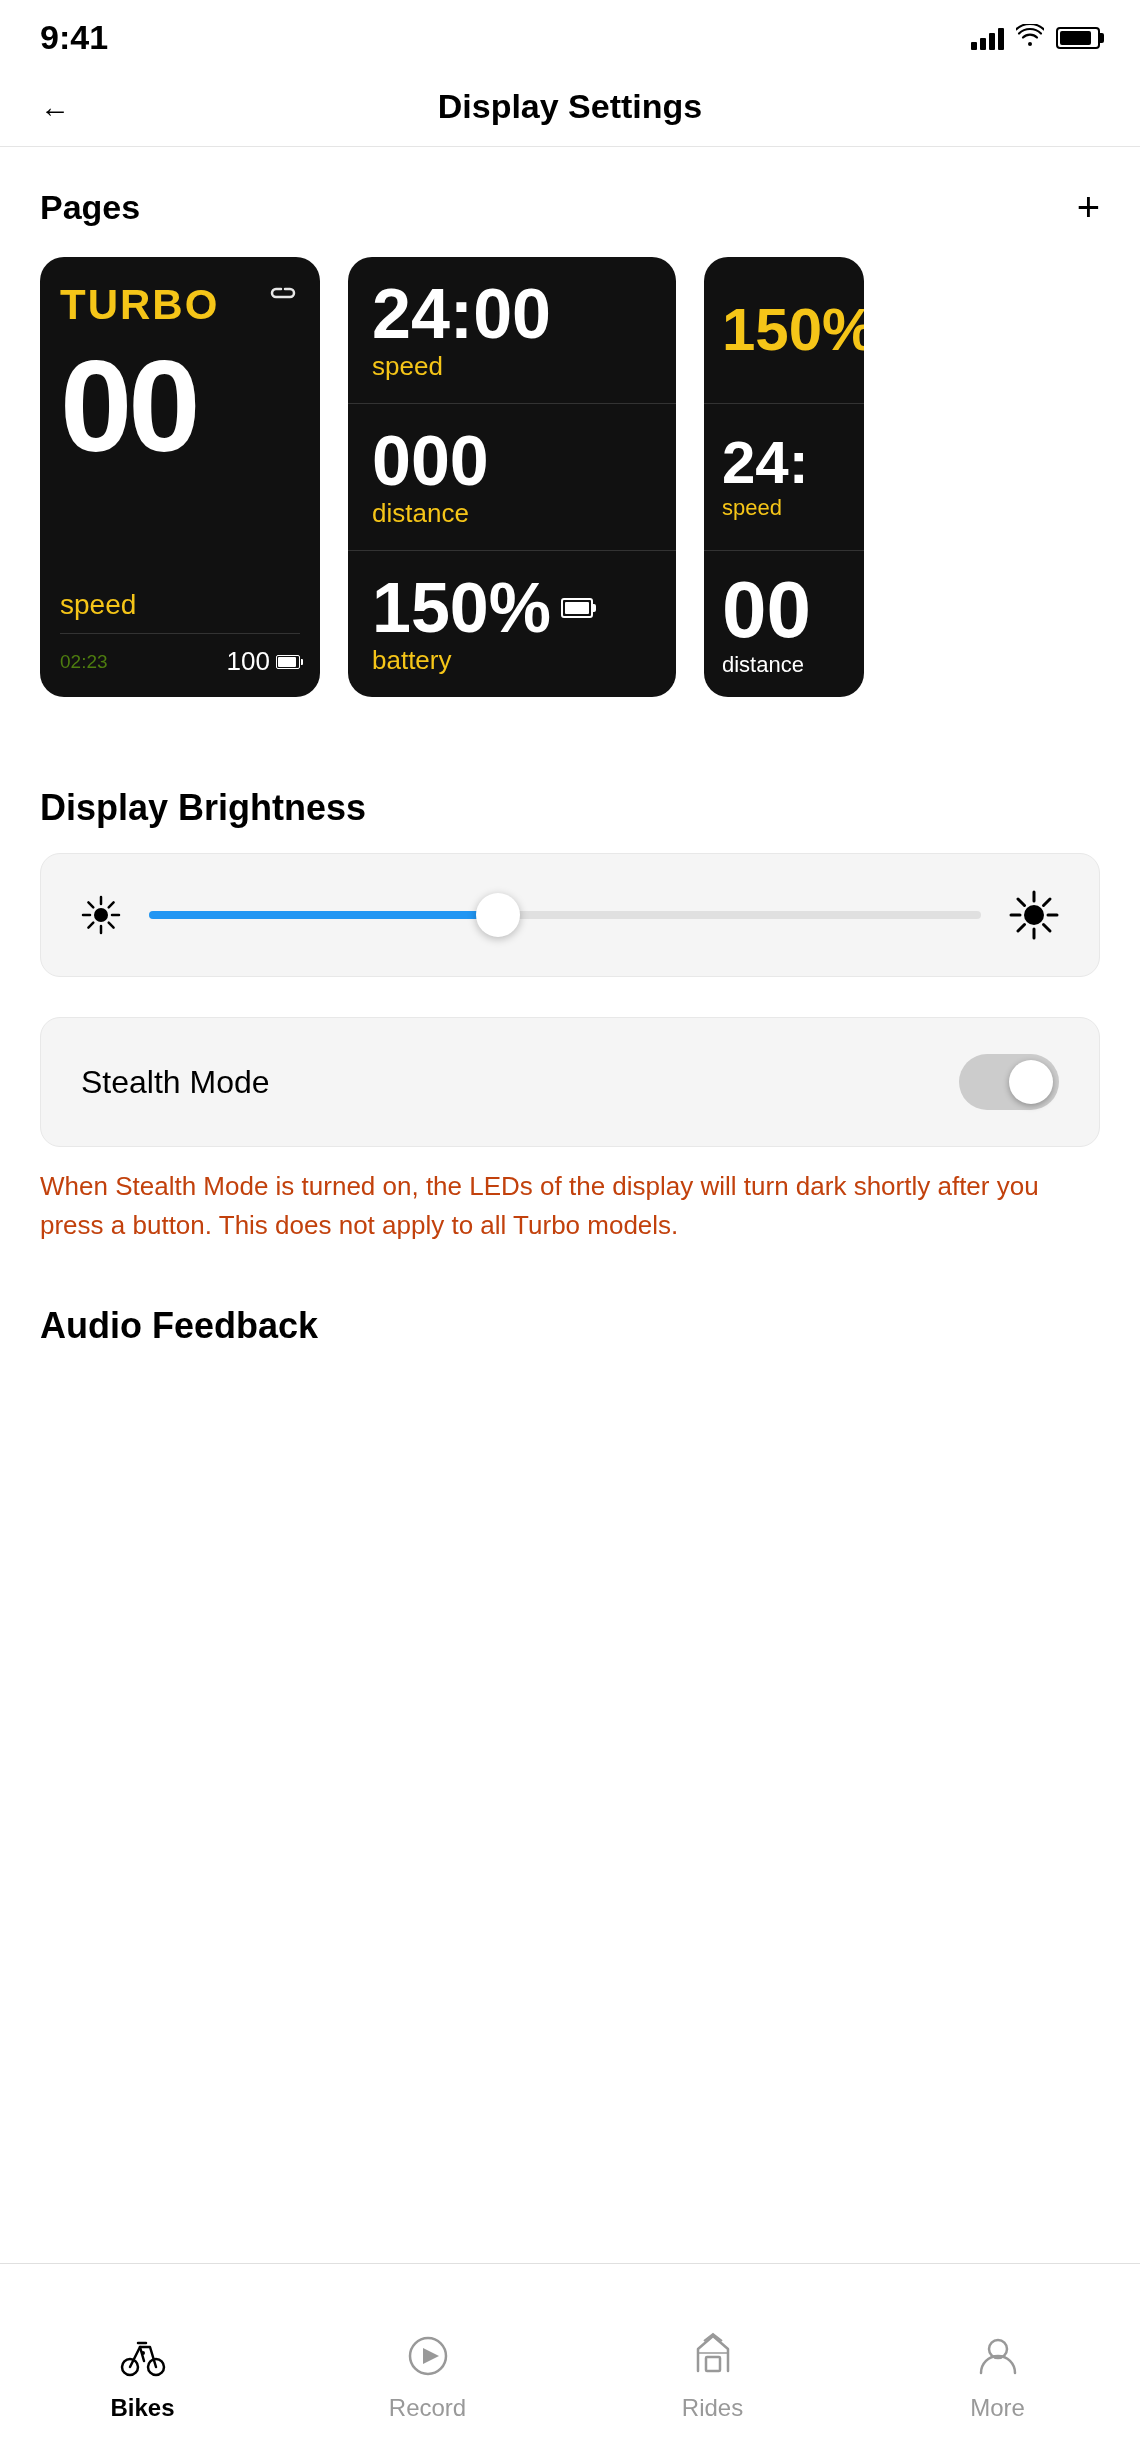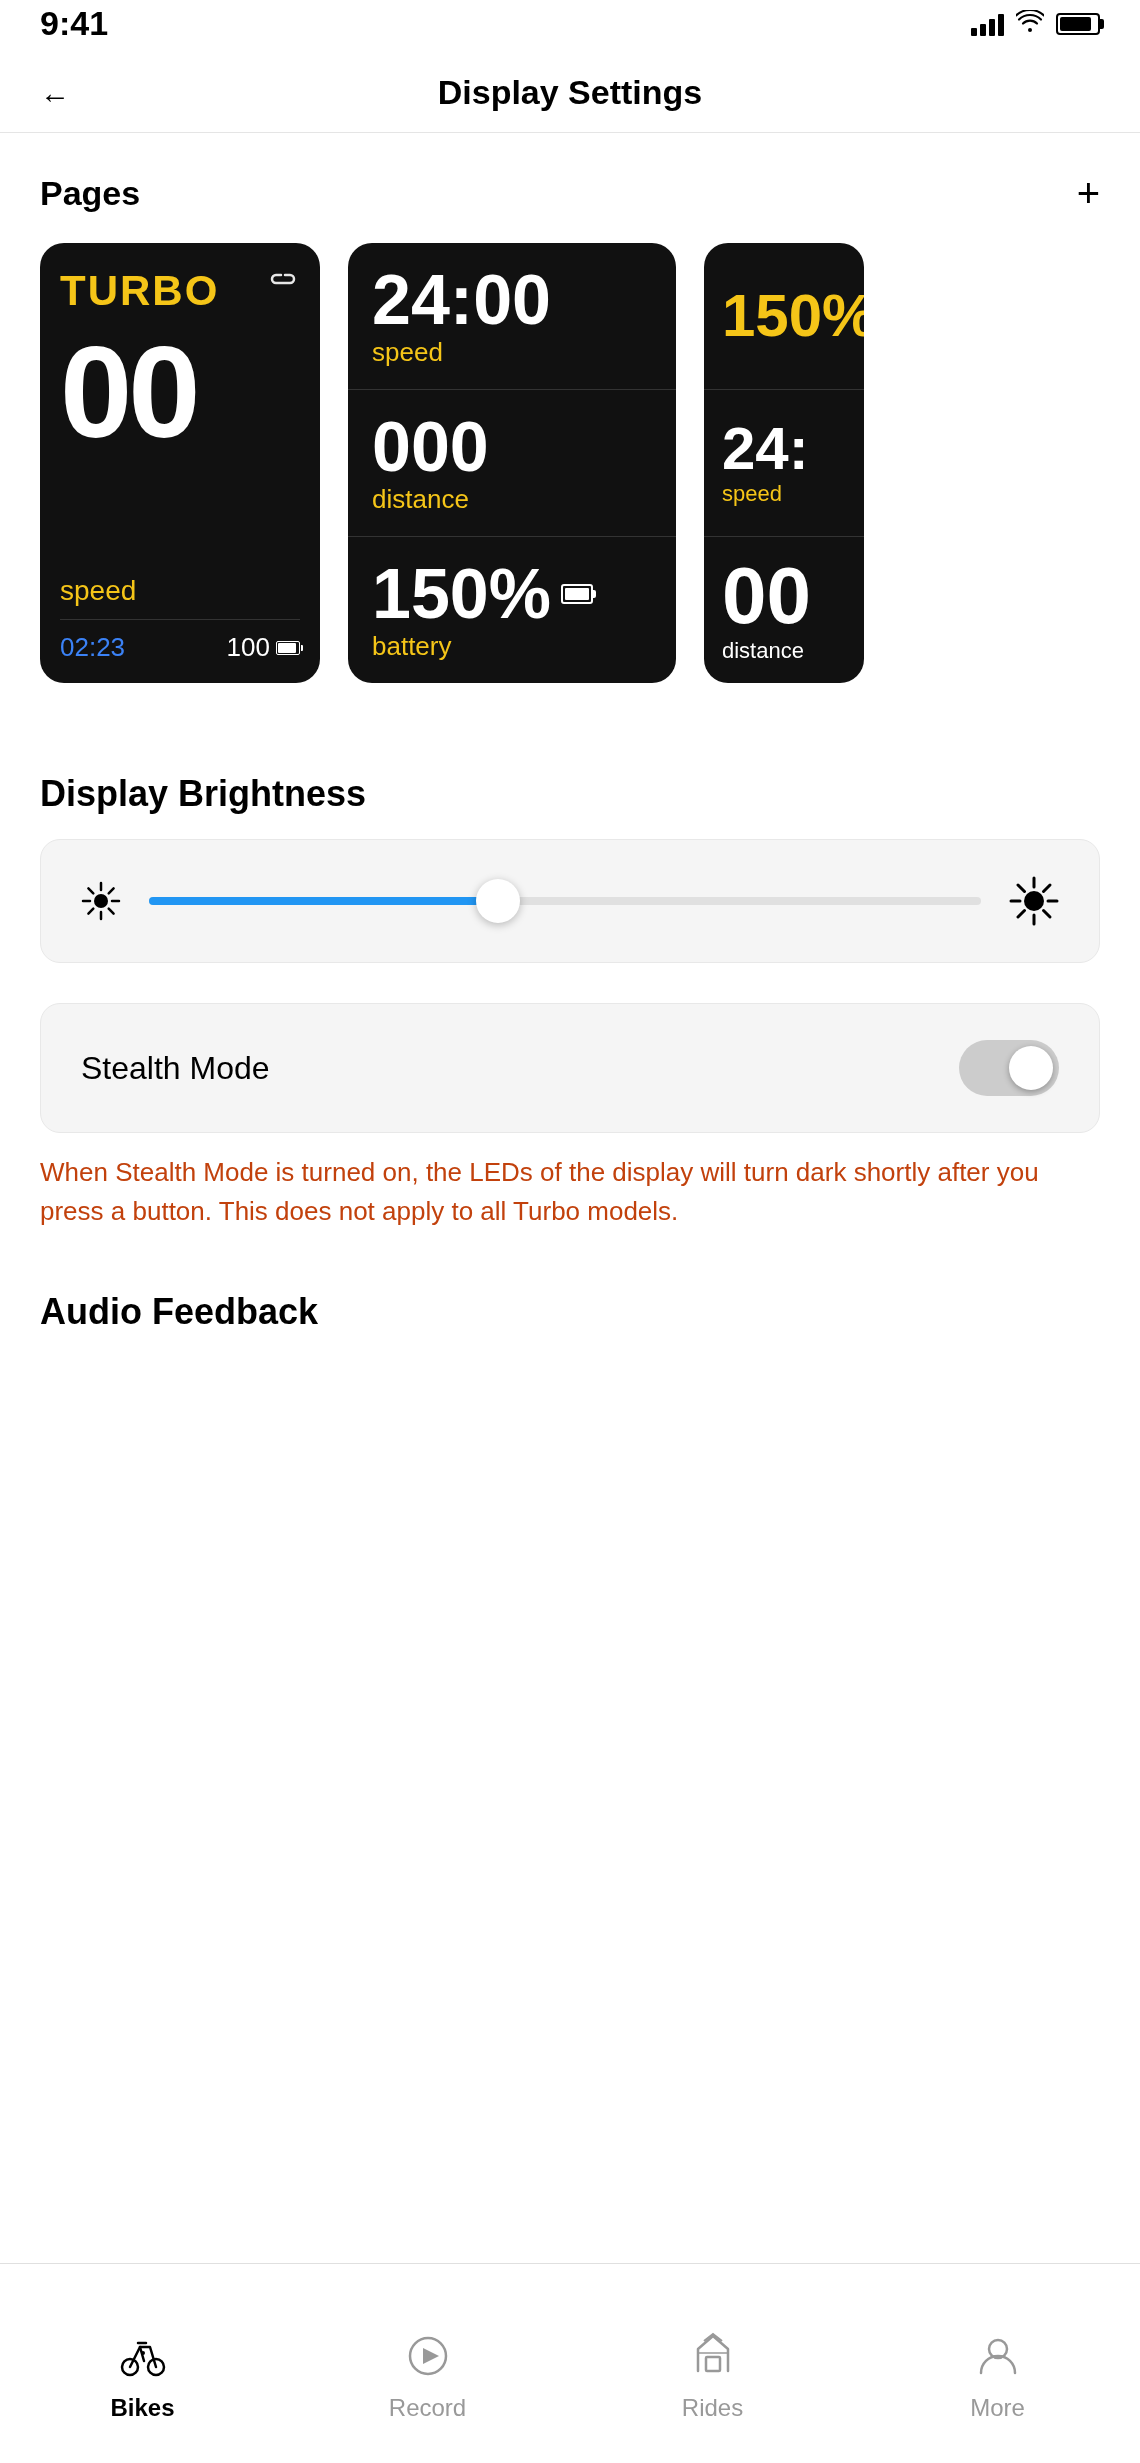--- a/index.html
+++ b/index.html
@@ -11,21 +11,21 @@
       min-height: 2463px;
       overflow-x: hidden;
       position: relative;
     }
 
     
     .status-bar {
       display: flex;
       justify-content: space-between;
       align-items: center;
-      padding: 4px 40px 10px;
+      padding: 18px 40px 10px;
       background: #ffffff;
     }
     .status-time {
       font-size: 34px;
       font-weight: 600;
       color: #000;
     }
     .status-icons {
       display: flex;
       align-items: center;
@@ -200,22 +200,22 @@
     }
     .card-bottom-row {
       display: flex;
       justify-content: space-between;
       align-items: center;
       margin-top: 12px;
       padding-top: 12px;
       border-top: 1px solid #333;
     }
     .card-time {
-      color: #3b82f6;
-      font-size: 26px;
+      color: #4d7c0f;
+      font-size: 19px;
       font-weight: 500;
     }
     .card-battery-row {
       display: flex;
       align-items: center;
       gap: 6px;
       color: #ffffff;
       font-size: 26px;
       font-weight: 500;
     }

